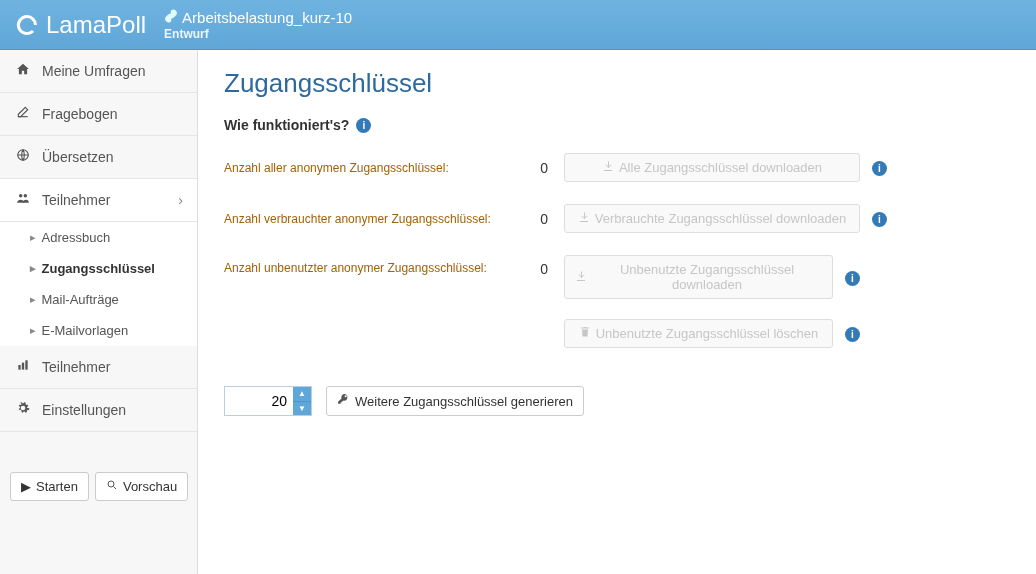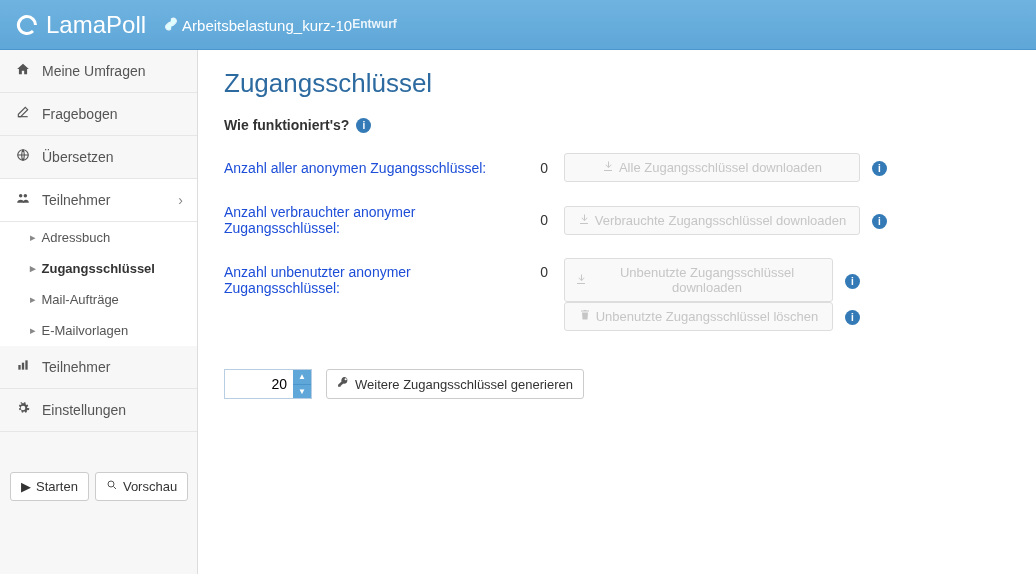--- a/index.html
+++ b/index.html
@@ -31,20 +31,21 @@
   .logo-icon {
     width: 26px;
     height: 26px;
     margin-right: 6px;
     display: inline-flex;
     align-items: center;
     justify-content: center;
   }
   .poll-info {
     display: flex;
+    flex-direction: column;
     justify-content: center;
     line-height: 1.2;
     margin-top: 2px;
   }
   .poll-name {
     font-size: 15px;
     display: flex;
     align-items: center;
     gap: 4px;
   }
@@ -181,22 +182,22 @@
     display: flex;
     flex-direction: column;
     gap: 22px;
   }
   .key-row {
     display: flex;
     align-items: center;
   }
   .key-label {
     width: 300px;
-    color: #1d4ed8;
-    font-size: 14px;
+    color: #a16207;
+    font-size: 12px;
   }
   .key-count {
     width: 24px;
     text-align: right;
     color: #333;
     margin-right: 16px;
   }
   .key-action {
     width: 296px;
     border-radius: 12px;
@@ -204,21 +205,21 @@
   .key-action .btn {
     width: 100%;
     justify-content: center;
   }
   .key-extra {
     margin-left: 12px;
   }
   .two-btn-stack {
     display: flex;
     flex-direction: column;
-    gap: 0;
+    gap: 20px;
   }
   .two-btn-row .key-count {
     align-self: flex-start;
     margin-top: 6px;
   }
   .two-btn-row .key-label {
     align-self: flex-start;
     margin-top: 6px;
   }
   .gen-area {

